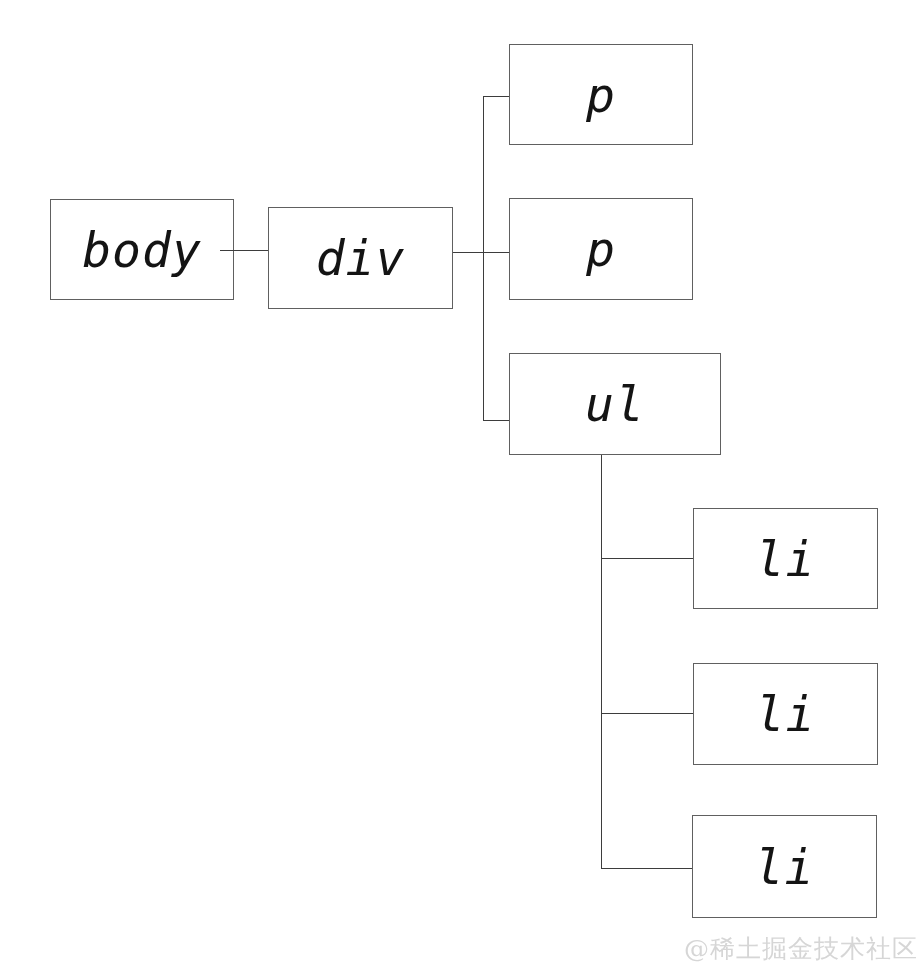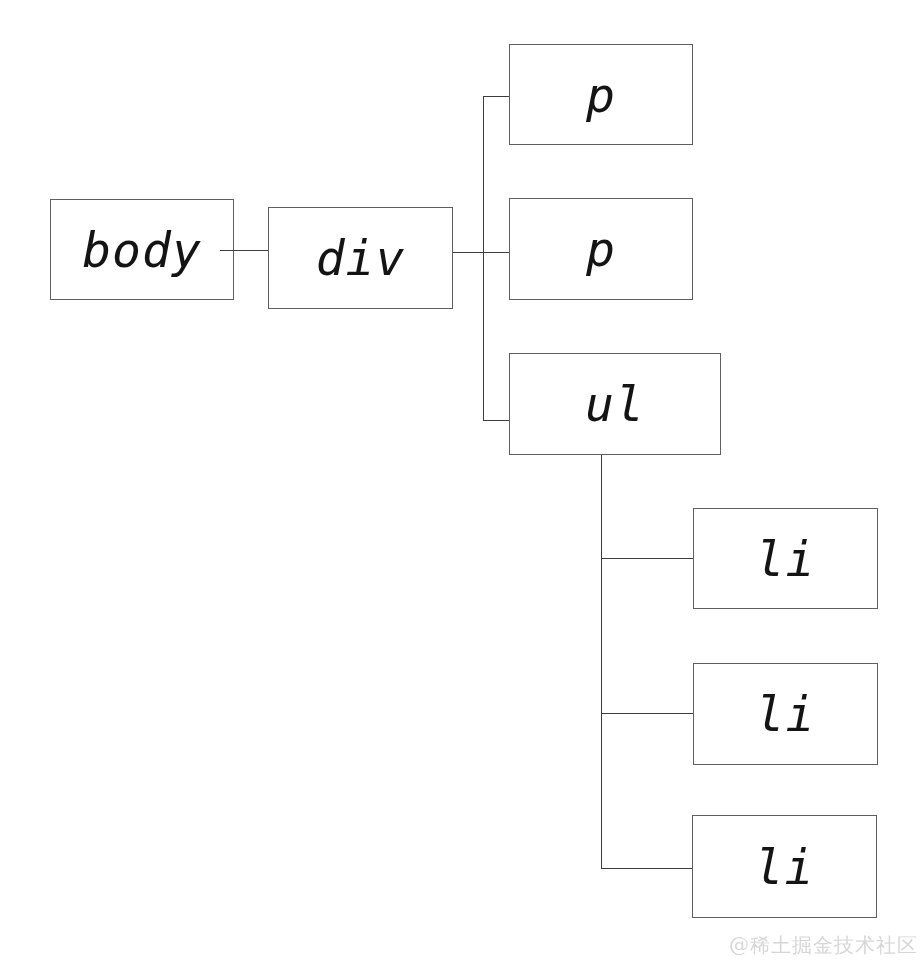--- a/index.html
+++ b/index.html
@@ -56,21 +56,21 @@
   .e-ul-trunk   { left: 601px; top: 455px; height: 413px; }
   .e-ul-li1     { left: 601px; top: 558px; width: 92px; }
   .e-ul-li2     { left: 601px; top: 713px; width: 92px; }
   .e-ul-li3     { left: 601px; top: 868px; width: 91px; }
 
   .watermark {
     position: absolute;
     right: 4px;
     top: 932px;
     font-family: "DejaVu Serif", serif;
-    font-size: 20px;
+    font-size: 25px;
     color: #d6d6d6;
     letter-spacing: 1px;
     white-space: nowrap;
     user-select: none;
   }
 </style>
 </head>
 <body>
 
 <div class="canvas">

